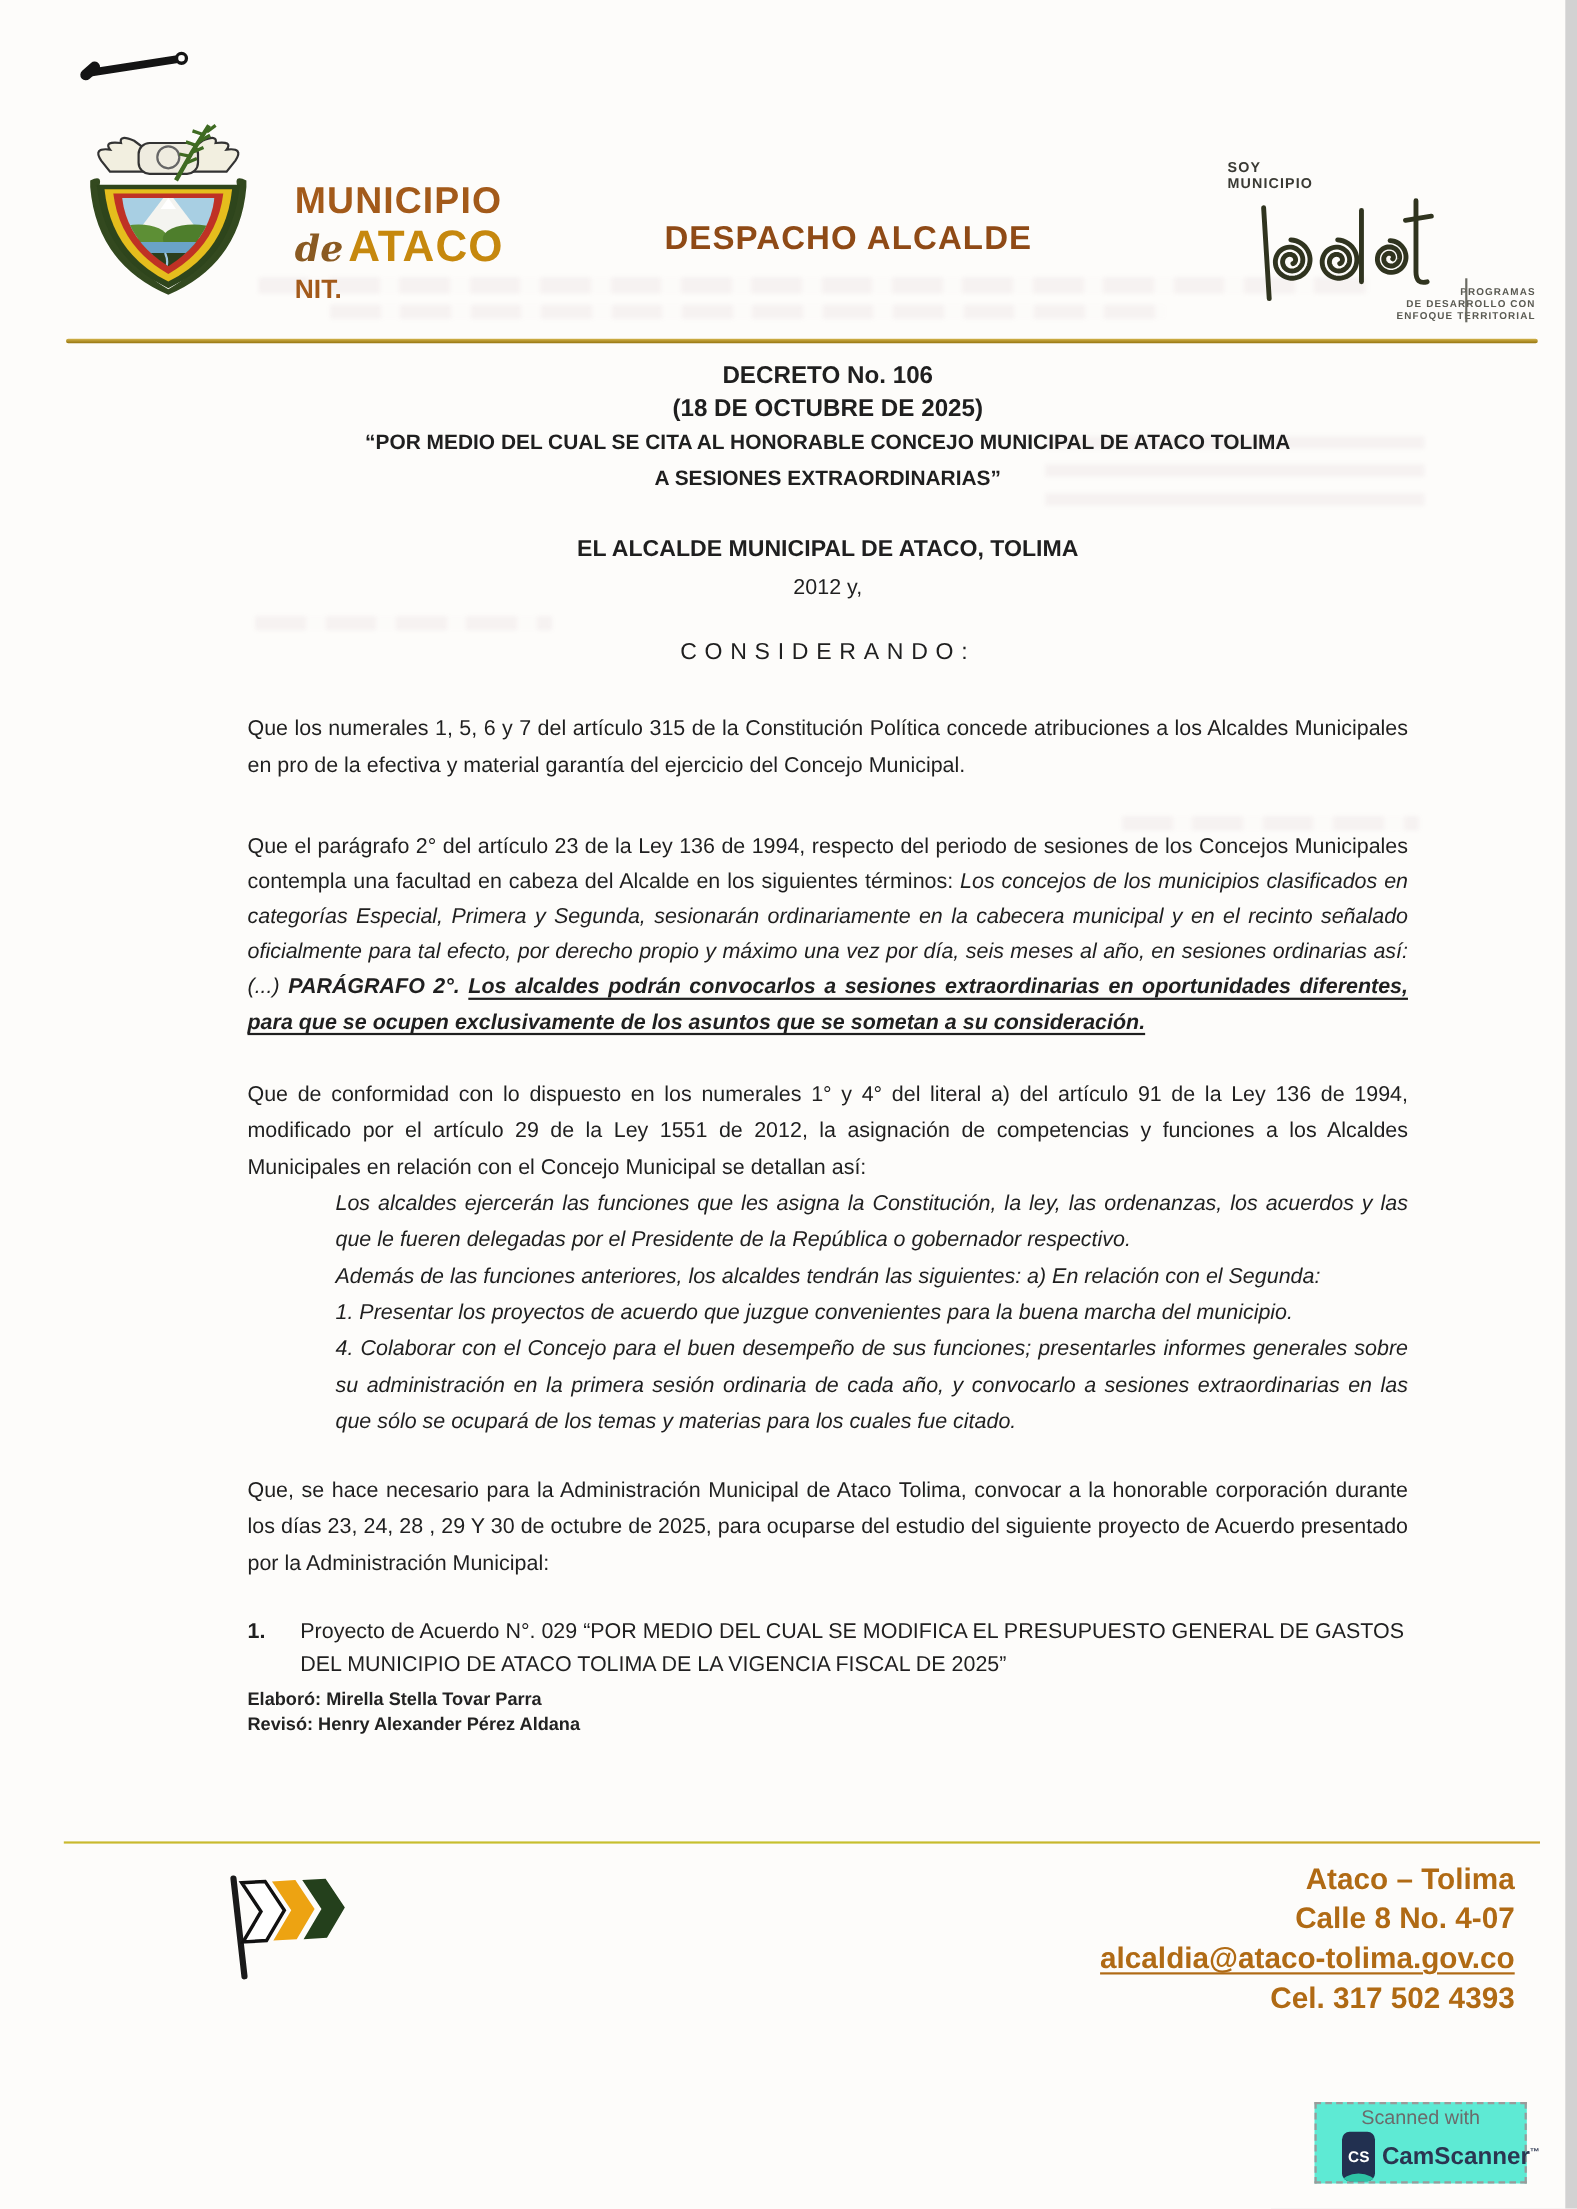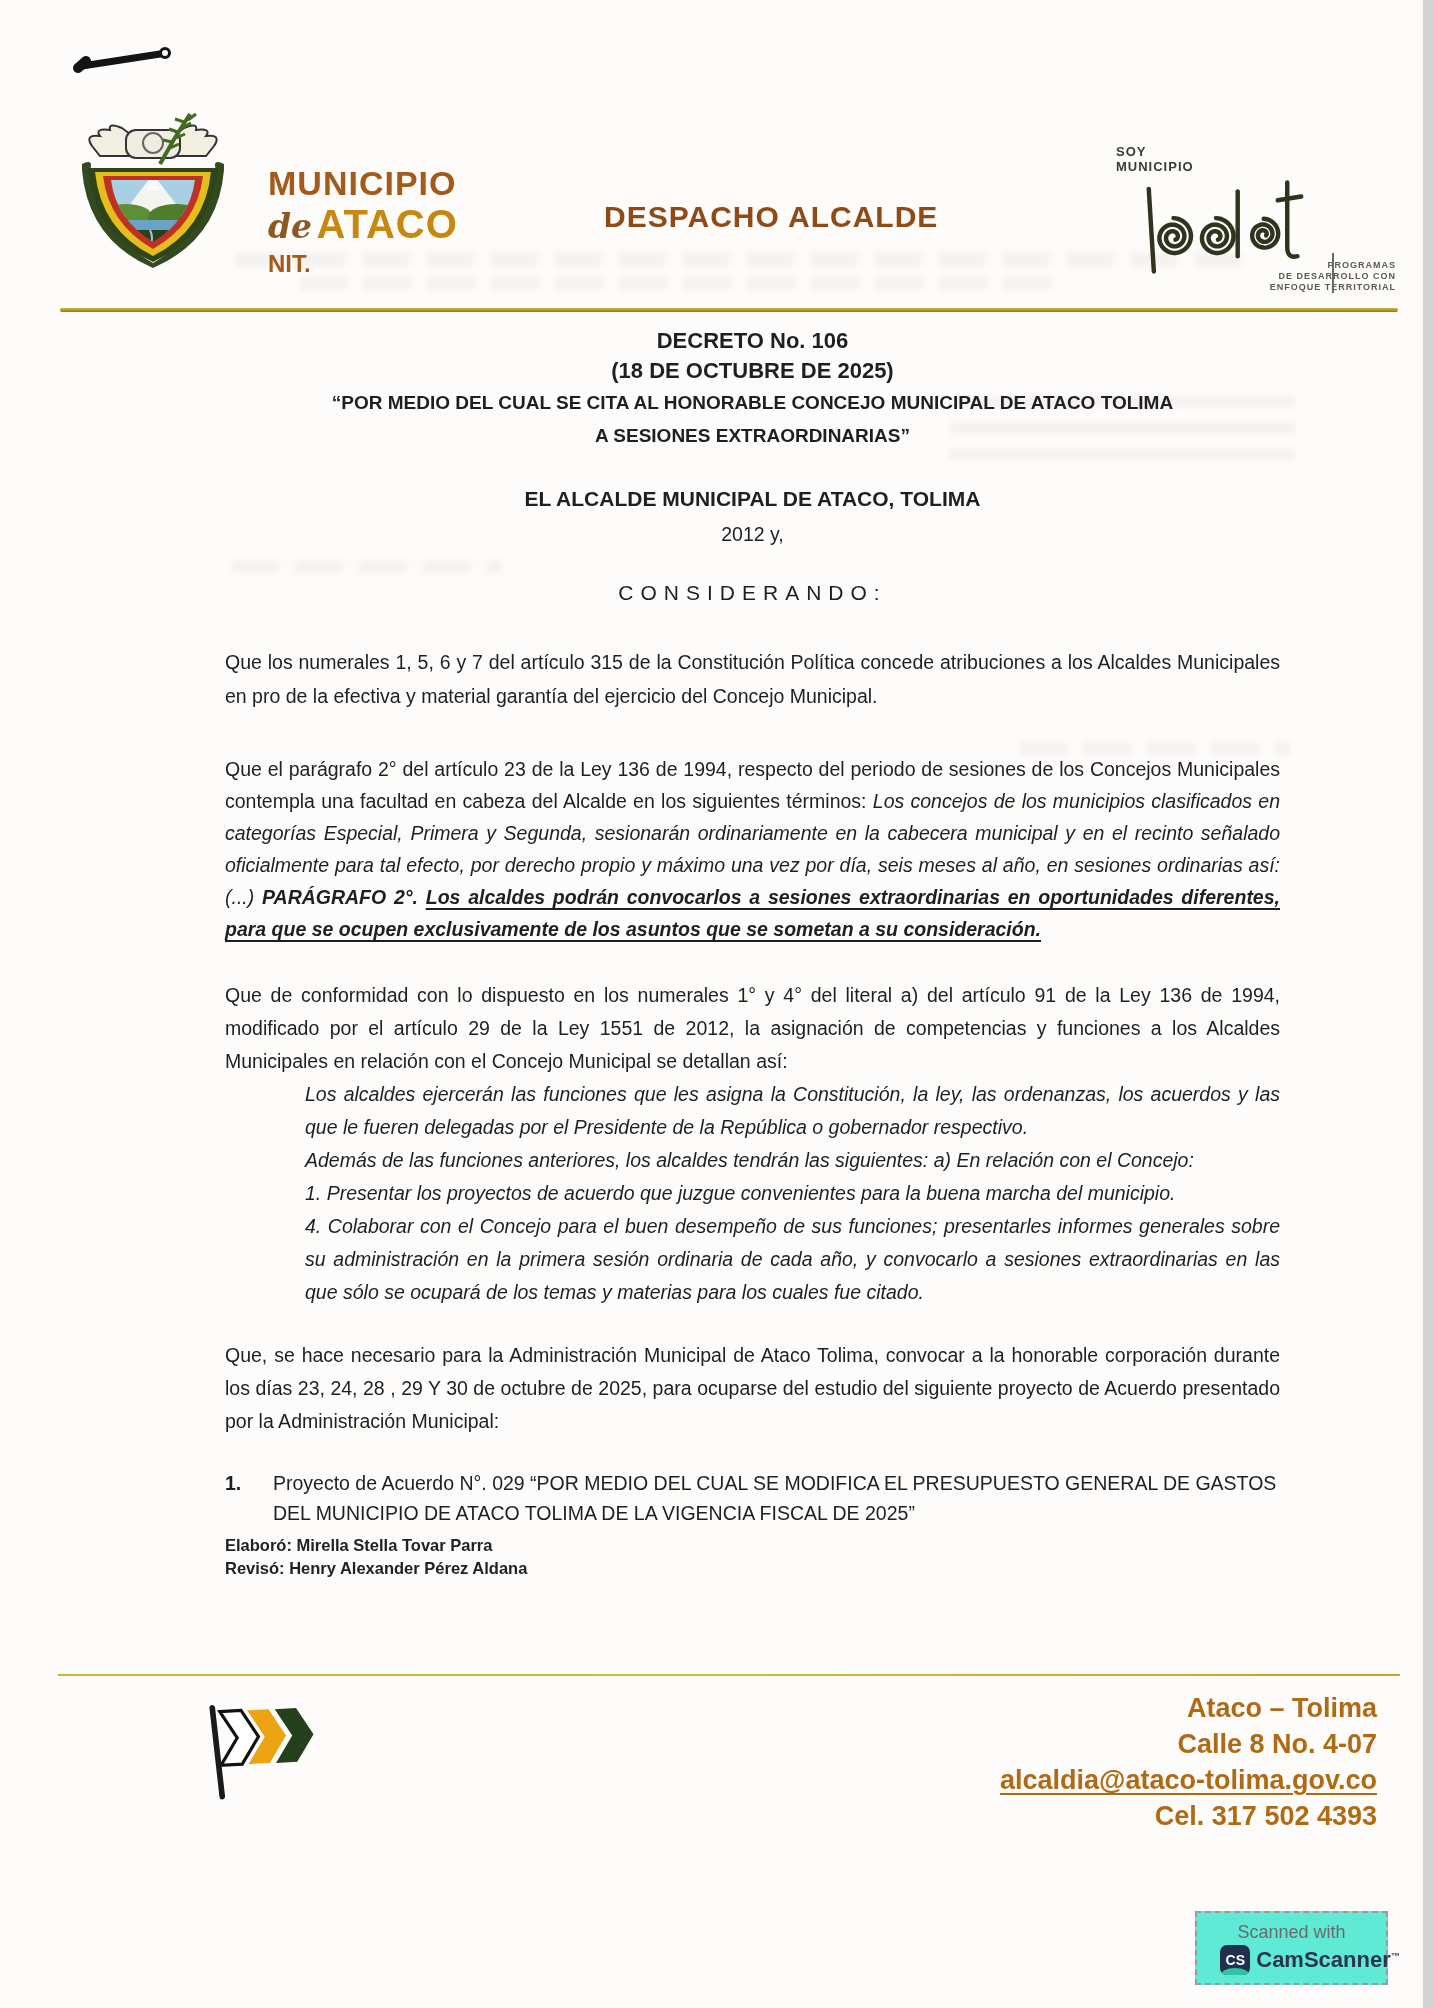--- a/index.html
+++ b/index.html
@@ -65,21 +65,21 @@
   .flag{position:absolute; left:176px; top:1686px; width:150px; height:140px;}
   .contact{position:absolute; right:57px; top:1690px; text-align:right;
     font-size:27px; font-weight:700; color:#b06a14; line-height:36px;}
   .contact .email{text-decoration:underline; text-decoration-thickness:2px; text-underline-offset:4px;}
   
   .badge{position:absolute; left:1195px; top:1911px; width:193px; height:74px;
     background:#5eead4; border:2px dashed #9a9a9a; box-sizing:border-box;
     display:flex; flex-direction:column; align-items:center; justify-content:center;}
   .badge-line1{font-size:18px; color:#6b6b6b; line-height:22px;}
   .badge-line2{display:flex; align-items:center; gap:6px; margin-top:2px;}
-  .cs-icon{position:relative; width:30px; height:30px; background:#223050; border-radius:7px; overflow:hidden;
+  .cs-icon{position:relative; width:30px; height:45px; background:#223050; border-radius:7px; overflow:hidden;
     display:flex; align-items:center; justify-content:center;margin-left:37px;}
   .cs-icon span{color:#fff; font-size:14px; font-weight:700; line-height:1; position:relative; z-index:2;}
   .cs-swoosh{position:absolute; left:0; bottom:-3px; width:100%; height:10px; background:#2ec4a5;
     border-radius:50% 50% 0 0 / 80% 80% 0 0;}
   .cs-name{font-size:22px; font-weight:700; color:#2b3550;}
   .cs-tm{font-size:9px; color:#2b3550; vertical-align:super;}
 </style>
 </head>
 <body>
 
@@ -184,21 +184,21 @@
     <div class="center considerando">CONSIDERANDO:</div>
 
     <div class="para p1">Que los numerales 1, 5, 6 y 7 del artículo 315 de la Constitución Política concede atribuciones a los Alcaldes Municipales en pro de la efectiva y material garantía del ejercicio del Concejo Municipal.</div>
 
     <div class="para p2"><span class="">Que el parágrafo 2° del artículo 23 de la Ley 136 de 1994, respecto del periodo de sesiones de los Concejos Municipales contempla una facultad en cabeza del Alcalde en los siguientes términos: </span><span class="seg-i ">Los concejos de los municipios clasificados en categorías Especial, Primera y Segunda, sesionarán ordinariamente en la cabecera municipal y en el recinto señalado oficialmente para tal efecto, por derecho propio y máximo una vez por día, seis meses al año, en sesiones ordinarias así: (...) </span><span class="seg-b seg-i ">PARÁGRAFO 2°. </span><span class="seg-b seg-i seg-u">Los alcaldes podrán convocarlos a sesiones extraordinarias en oportunidades diferentes, para que se ocupen exclusivamente de los asuntos que se sometan a su consideración.</span></div>
 
     <div class="para p3">Que de conformidad con lo dispuesto en los numerales 1° y 4° del literal a) del artículo 91 de la Ley 136 de 1994, modificado por el artículo 29 de la Ley 1551 de 2012, la asignación de competencias y funciones a los Alcaldes Municipales en relación con el Concejo Municipal se detallan así:</div>
 
     <div class="quote-block">
         <div>Los alcaldes ejercerán las funciones que les asigna la Constitución, la ley, las ordenanzas, los acuerdos y las que le fueren delegadas por el Presidente de la República o gobernador respectivo.</div>
-        <div>Además de las funciones anteriores, los alcaldes tendrán las siguientes: a) En relación con el Concejo:</div>
+        <div>Además de las funciones anteriores, los alcaldes tendrán las siguientes: a) En relación con el Segunda:</div>
         <div>1. Presentar los proyectos de acuerdo que juzgue convenientes para la buena marcha del municipio.</div>
         <div>4. Colaborar con el Concejo para el buen desempeño de sus funciones; presentarles informes generales sobre su administración en la primera sesión ordinaria de cada año, y convocarlo a sesiones extraordinarias en las que sólo se ocupará de los temas y materias para los cuales fue citado.</div>
       </div>
 
     <div class="para p4">Que, se hace necesario para la Administración Municipal de Ataco Tolima, convocar a la honorable corporación durante los días 23, 24, 28 , 29 Y 30 de octubre de 2025, para ocuparse del estudio del siguiente proyecto de Acuerdo presentado por la Administración Municipal:</div>
 
     <div class="item">
       <div class="item-marker bold">1.</div>
       <div class="item-text">Proyecto de Acuerdo N°. 029 “POR MEDIO DEL CUAL SE MODIFICA EL PRESUPUESTO GENERAL DE GASTOS DEL MUNICIPIO DE ATACO TOLIMA DE LA VIGENCIA FISCAL DE 2025”</div>
     </div>

